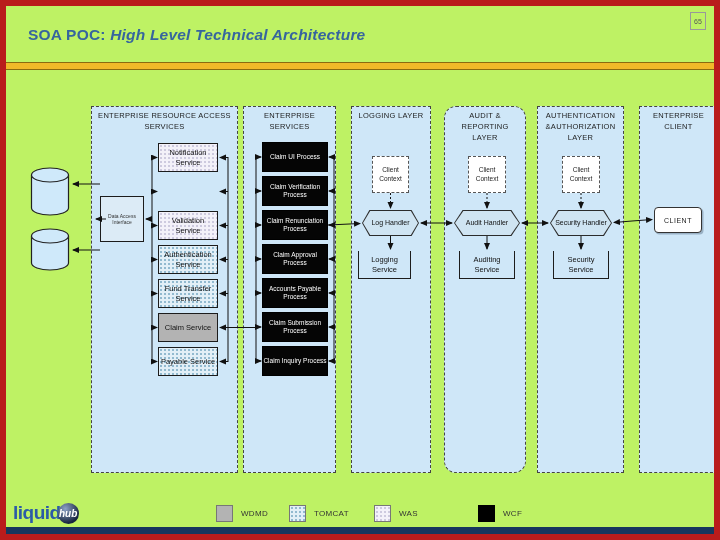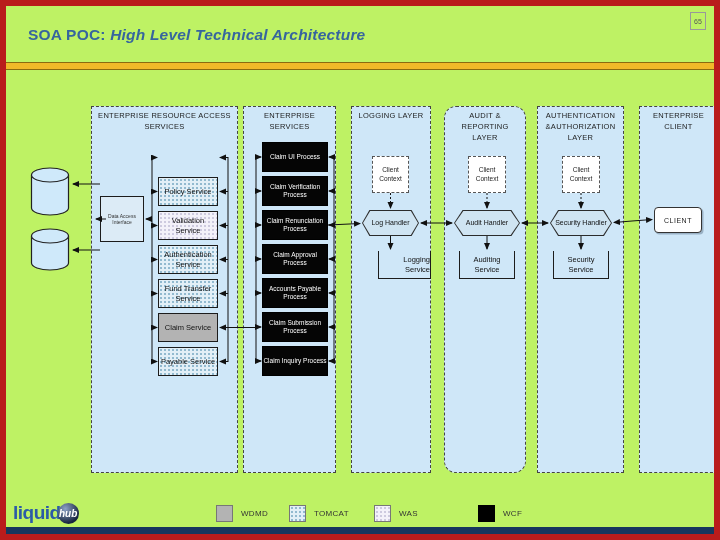--- a/index.html
+++ b/index.html
@@ -89,40 +89,40 @@
     <path d="M1.5,8 v33 a18.5,7 0 0 0 37,0 v-33" fill="#CFE9FA" stroke="#222" stroke-width="1.2"></path>
     <ellipse cx="20" cy="8" rx="18.5" ry="7" fill="#CFE9FA" stroke="#222" stroke-width="1.2"></ellipse>
   </svg>
   <svg class="cyl" style="left:24px;top:222px;" width="40" height="44">
     <path d="M1.5,8 v27 a18.5,7 0 0 0 37,0 v-27" fill="#CFE9FA" stroke="#222" stroke-width="1.2"></path>
     <ellipse cx="20" cy="8" rx="18.5" ry="7" fill="#CFE9FA" stroke="#222" stroke-width="1.2"></ellipse>
   </svg>
 
   <div class="box dai">Data Access Interface</div>
 
-  <div class="box svc dots-t" style="top:171px;">Policy Service</div>
+  <div class="box svc dots-w" style="top:137px;">Notification Service</div>
   <div class="box svc dots-w" style="top:205px;">Validation Service</div>
   <div class="box svc dots-t" style="top:239px;">Authentication Service</div>
   <div class="box svc dots-t" style="top:273px;">Fund Transfer Service</div>
   <div class="box svc wdmd" style="top:307px;">Claim Service</div>
   <div class="box svc dots-t" style="top:341px;">Payable Service</div>
 
   <div class="box proc" style="top:136px;">Claim UI Process</div>
   <div class="box proc" style="top:170px;">Claim Verification Process</div>
   <div class="box proc" style="top:204px;">Claim Renunciation Process</div>
   <div class="box proc" style="top:238px;">Claim Approval Process</div>
   <div class="box proc" style="top:272px;">Accounts Payable Process</div>
   <div class="box proc" style="top:306px;">Claim Submission Process</div>
   <div class="box proc" style="top:340px;">Claim Inquiry Process</div>
 
   <div class="ctx" style="left:366px;width:37px;">Client Context</div>
   <div class="hex-outer" style="left:356px;width:57px;">
     <div class="hex-inner">Log Handler</div>
   </div>
-  <div class="lsvc" style="left:372px;width:53px;text-align:right;">Logging Service</div>
+  <div class="lsvc" style="left:352px;width:53px;">Logging Service</div>
 
   <div class="ctx" style="left:462px;width:38px;">Client Context</div>
   <div class="hex-outer" style="left:448px;width:66px;">
     <div class="hex-inner">Audit Handler</div>
   </div>
   <div class="lsvc" style="left:453px;width:56px;">Auditing Service</div>
 
   <div class="ctx" style="left:556px;width:38px;">Client Context</div>
   <div class="hex-outer" style="left:544px;width:62px;">
     <div class="hex-inner">Security Handler</div>

